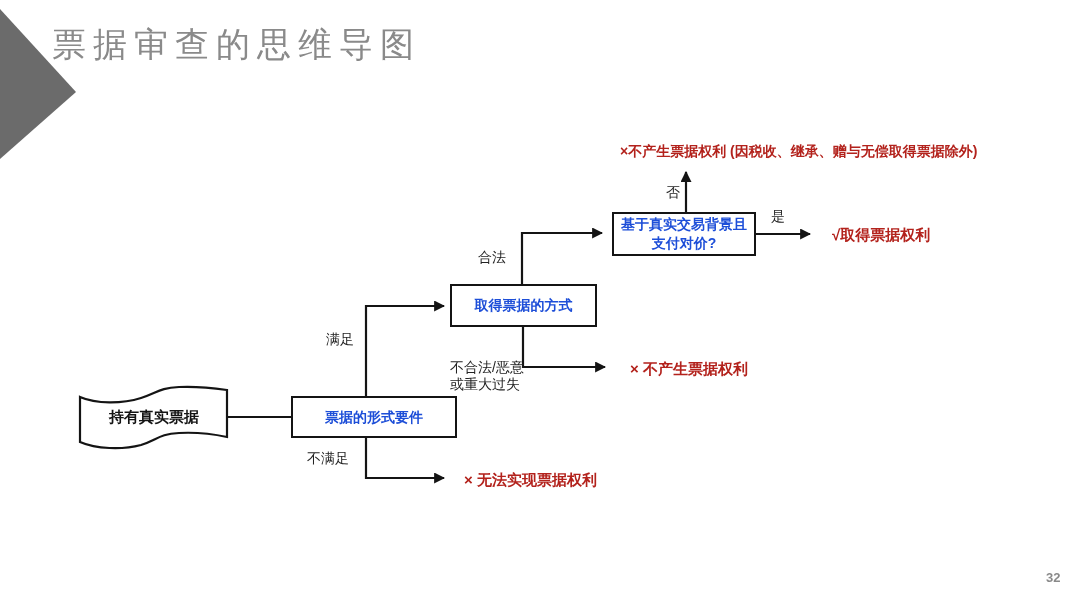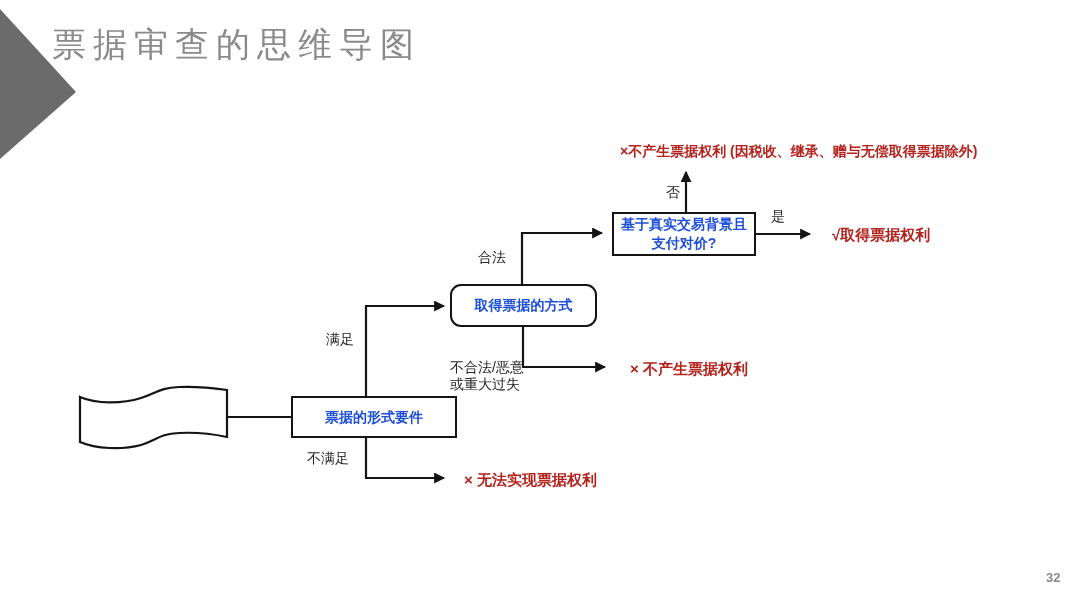--- a/index.html
+++ b/index.html
@@ -72,26 +72,27 @@
     <path class="conn" d="M522 284 V233 H602" marker-end="url(#arr)"></path>
     <path class="conn" d="M686 212 V172" marker-end="url(#arr)"></path>
     <path class="conn" d="M755 234 H810" marker-end="url(#arr)"></path>
     <path class="conn" d="M523 327 V367 H605" marker-end="url(#arr)"></path>
     <path class="conn" d="M366 438 V478 H444" marker-end="url(#arr)"></path>
   </svg>
 
   <div class="title">票据审查的思维导图</div>
   <div class="pagenum">32</div>
 
+  <div class="startlabel">持有真实票据</div>
 
   <div class="box" style="left:291px; top:396px; width:166px; height:42px;">
     <span>票据的形式要件</span>
   </div>
 
-  <div class="box" style="left:450px; top:284px; width:147px; height:43px;border-radius:11px;">
+  <div class="box" style="left:450px; top:284px; width:147px; height:43px;">
     <span>取得票据的方式</span>
   </div>
 
   <div class="box" style="left:612px; top:212px; width:144px; height:44px;">
     <span>基于真实交易背景且</span>
     <span>支付对价?</span>
   </div>
 
   <div class="lbl" style="left:326px; top:331px;">满足</div>
   <div class="lbl" style="left:307px; top:450px;">不满足</div>

